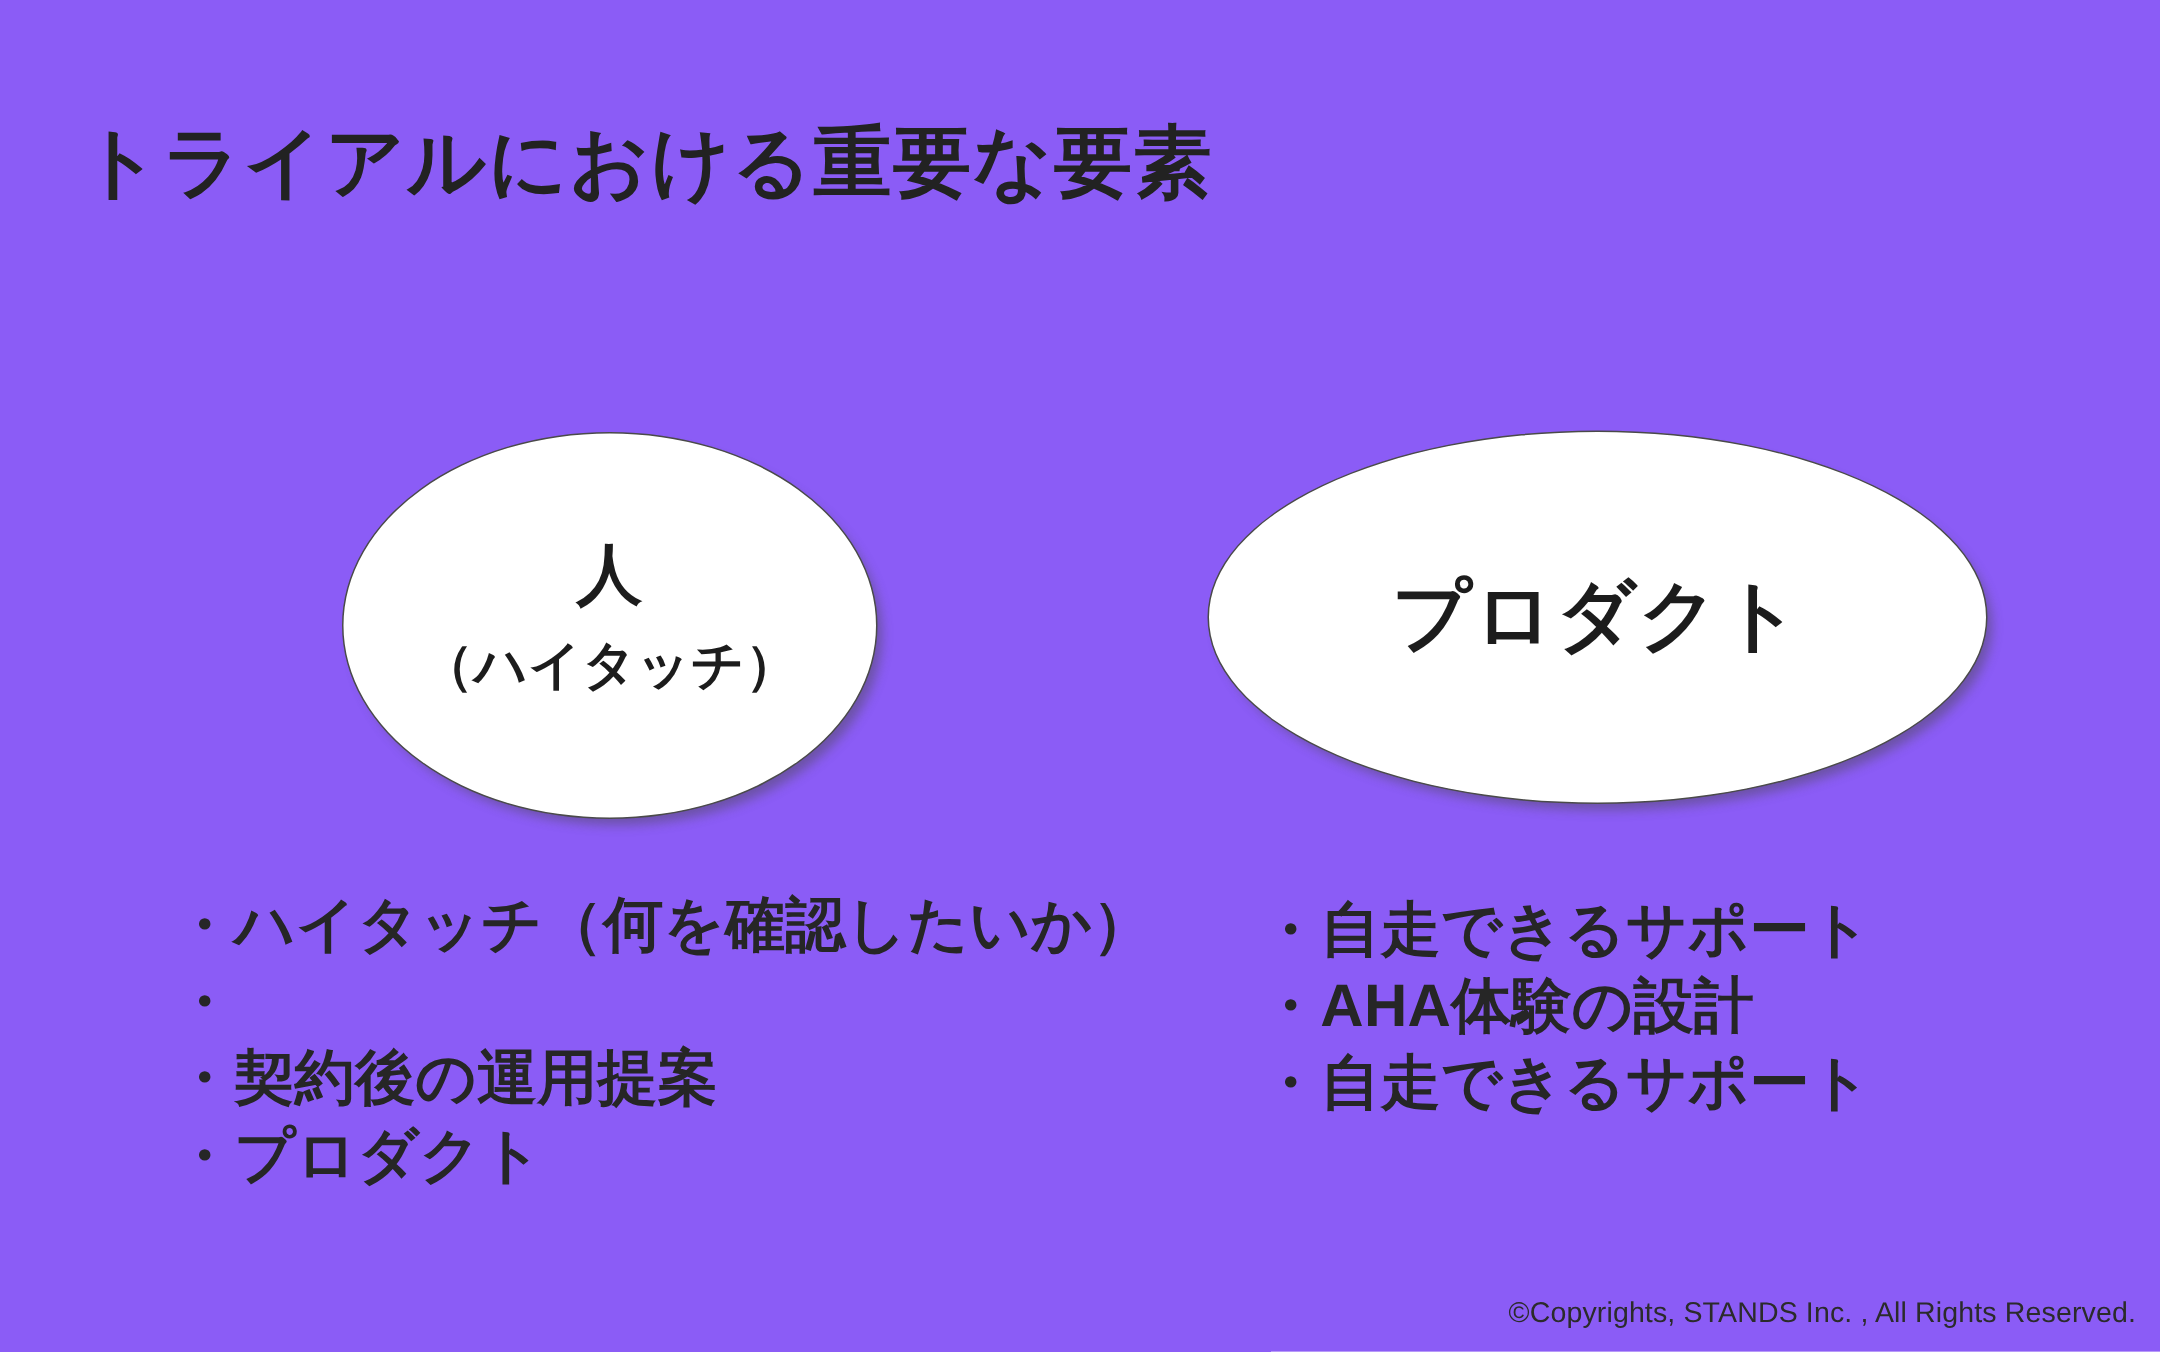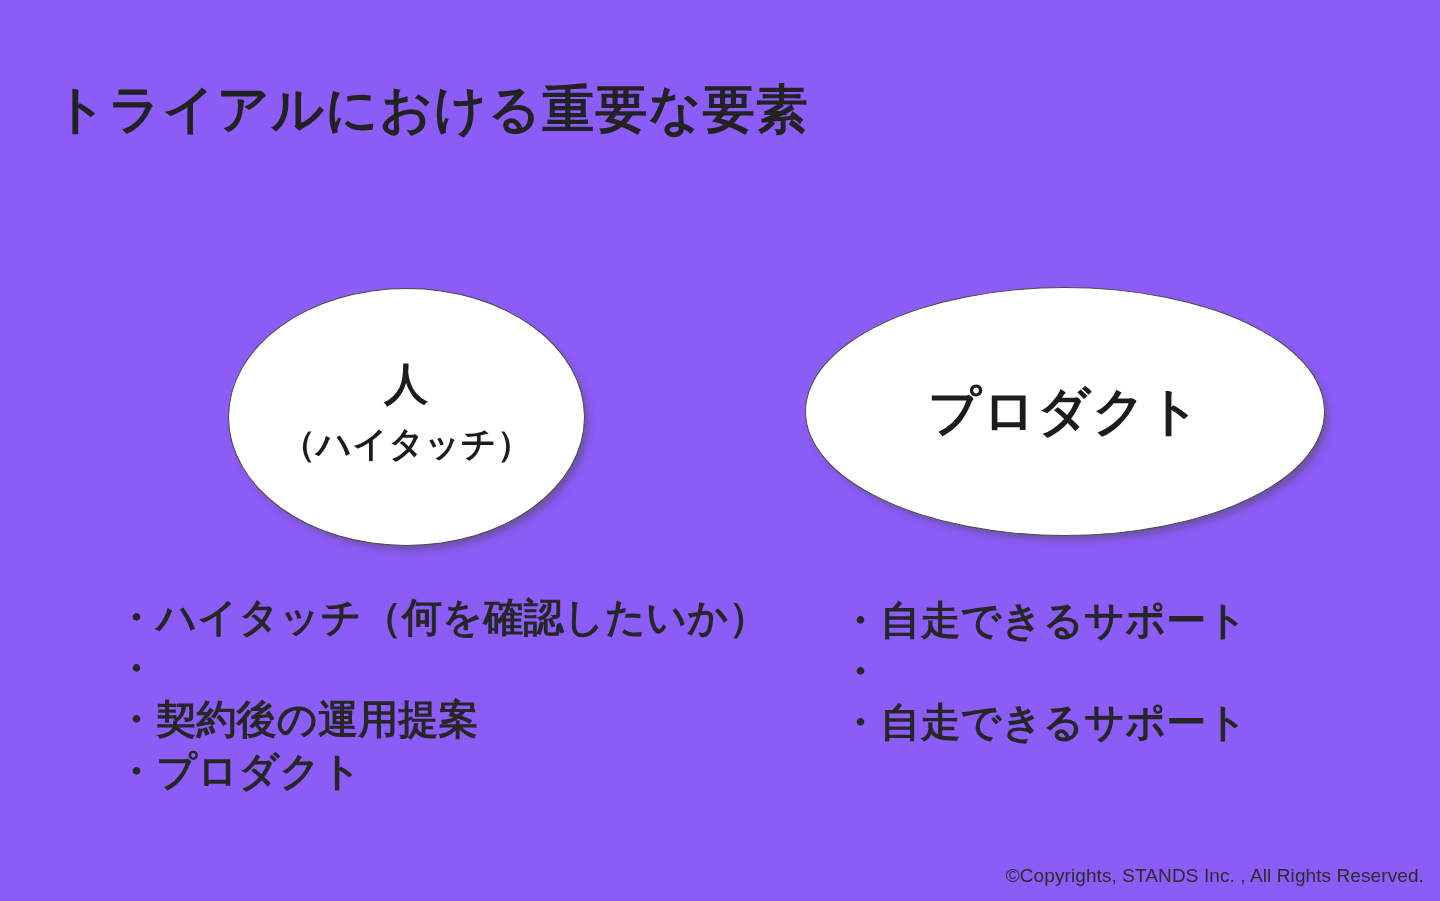--- a/index.html
+++ b/index.html
@@ -175,20 +175,21 @@
     </li>
   </ul>
 
   <ul class="bullet-list bullet-list-right">
     <li class="bullet-item">
       <span class="bullet-marker">・</span>
       <span>自走できるサポート</span>
     </li>
     <li class="bullet-item">
       <span class="bullet-marker">・</span>
+      <span>AHA体験の設計</span>
     </li>
     <li class="bullet-item">
       <span class="bullet-marker">・</span>
       <span>自走できるサポート</span>
     </li>
   </ul>
 
   <div class="footer-copyright">©Copyrights, STANDS Inc. , All Rights Reserved.</div>
 
 </div>

